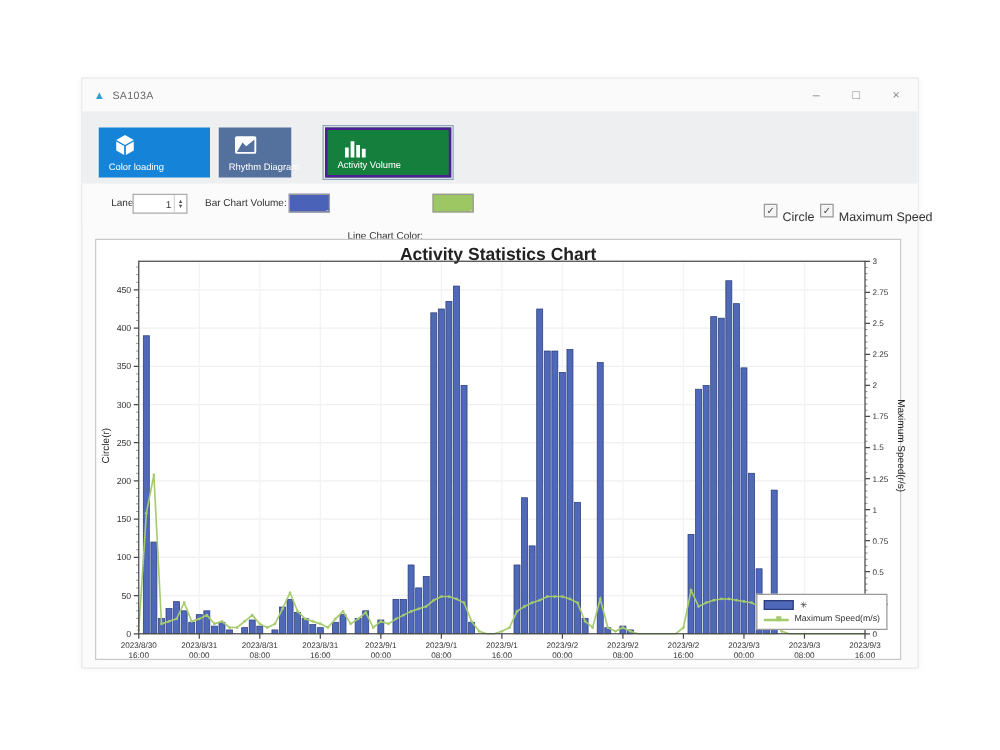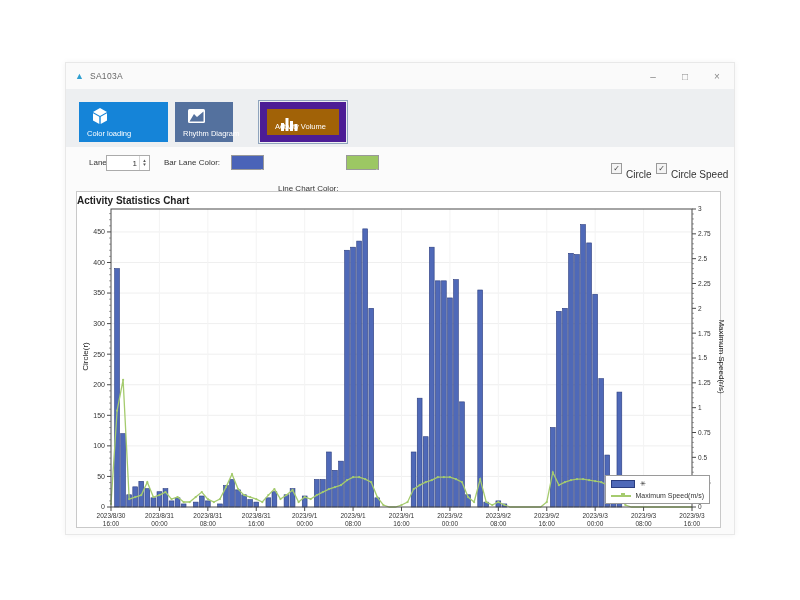--- a/index.html
+++ b/index.html
@@ -14,38 +14,38 @@
   .win-controls { position:absolute; right:10px; top:0; height:26px; display:flex; align-items:center; gap:18px; }
   .win-controls span { font-size:10px; color:#8a8a8a; width:14px; text-align:center; cursor:default; }
 
   
   .toolbar { position:absolute; left:0; top:26px; width:100%; height:58px; background:#edeff1; }
   .tb-btn { position:absolute; top:13px; height:40px; color:#fff; cursor:default; }
   .tb-btn .icon { position:absolute; left:10px; top:4px; }
   .tb-btn .lbl { position:absolute; left:8px; bottom:4px; font-size:7.5px; white-space:nowrap; }
   .btn-data    { left:13px;  width:89px; background:#1584d8; }
   .btn-rhythm  { left:109px; width:58px; background:#54719e; }
-  .btn-volume  { left:194px; width:86px; background:#a16207; border:7px solid #4c1d95; outline:1px solid #8fa4bd; outline-offset:1px; }
+  .btn-volume  { left:194px; width:101px; background:#15803d; border:2px solid #4c1d95; outline:1px solid #8fa4bd; outline-offset:1px; }
 
   
   .settings { position:absolute; left:0; top:84px; width:100%; height:36px; background:#fbfbfb; font-size:8px; }
   .s-lbl { position:absolute; top:11px; color:#333; white-space:nowrap; }
   .lane-input { position:absolute; left:40px; top:8px; width:44px; height:16px; background:#fff; border:1px solid #ababab; }
   .lane-val { position:absolute; right:12px; top:3px; font-size:8px; }
   .spin { position:absolute; right:0; top:0; width:10px; height:100%; border-left:1px solid #d6d6d6; display:flex; flex-direction:column; align-items:center; justify-content:center; }
   .spin span { font-size:4.5px; line-height:4.5px; color:#555; }
   .swatch { position:absolute; top:8px; width:33px; height:15px; border:1px solid #999; }
   .swatch .dots { position:absolute; right:1px; bottom:-2px; font-size:6px; color:#e8e8e8; letter-spacing:-1px; }
   .chk { position:absolute; top:10px; display:flex; align-items:center; gap:4px; }
   .chk .box { width:11px; height:11px; background:#f4f4f4; border:1px solid #9a9a9a; font-size:8px; line-height:10px; text-align:center; color:#444; }
   .chk .clbl { font-size:10px; color:#333; white-space:nowrap;margin-top:12px; }
 
   
   .chart-panel { position:absolute; left:10px; top:128px; width:645px; height:337px; background:#ffffff; border:1px solid #c9c9c9; }
-  .chart-title { position:absolute; left:0; top:3px; width:100%; text-align:left; font-size:10px; font-weight:bold; color:#222; }
+  .chart-title { position:absolute; left:0; top:3px; width:100%; text-align:center; font-size:14px; font-weight:bold; color:#222; }
   .ylabel-left { position:absolute; left:-27px; top:160px; width:70px; text-align:center; font-size:8px; color:#222; transform:rotate(-90deg); }
   .ylabel-right { position:absolute; left:594px; top:160px; width:100px; text-align:center; font-size:8px; color:#222; transform:rotate(90deg); }
   #chart-svg { position:absolute; left:0; top:0; width:645px; height:337px; }
   svg text { font-family:"Liberation Sans", sans-serif; }
 
   .legend { position:absolute; left:528px; top:283px; width:105px; background:#fff; border:1px solid #9a9a9a; padding:3px 5px; display:flex; flex-direction:column; gap:3px; }
   .legend-row { display:flex; align-items:center; gap:5px; height:9px; }
   .lg-bar { width:24px; height:8px; border:1px solid #2b3d7e; }
   .lg-line { width:24px; height:2px; position:relative; }
   .lg-line i { position:absolute; left:10px; top:-1.5px; width:4px; height:4px; }
@@ -102,36 +102,36 @@
 
     <div class="settings">
       <span class="s-lbl" style="left:23px;">Lane:</span>
       <div class="lane-input">
         <span class="lane-val">1</span>
         <span class="spin">
           <span>▲</span>
           <span>▼</span>
         </span>
       </div>
-      <span class="s-lbl" style="left:98px;">Bar Lane Color:</span>
+      <span class="s-lbl" style="left:98px;">Bar Chart Volume:</span>
       <div class="swatch" style="left: 165px; background-color: rgb(74, 99, 184);">
         <span class="dots">..</span>
       </div>
       <span class="s-lbl" style="left:212px;margin-top:26px;">Line Chart Color:</span>
       <div class="swatch" style="left: 280px; background-color: rgb(156, 199, 99);">
         <span class="dots">..</span>
       </div>
 
       <div class="chk" style="left:545px;">
         <span class="box">✓</span>
         <span class="clbl">Circle</span>
       </div>
       <div class="chk" style="left:590px;">
         <span class="box">✓</span>
-        <span class="clbl">Circle Speed</span>
+        <span class="clbl">Maximum Speed</span>
       </div>
     </div>
 
     <div class="chart-panel">
       <div class="chart-title">Activity Statistics Chart</div>
       <svg id="chart-svg">
           <line x1="34" y1="284.43589743589746" x2="615" y2="284.43589743589746" stroke="#efefef" stroke-width="1"></line>
           <line x1="34" y1="253.87179487179486" x2="615" y2="253.87179487179486" stroke="#efefef" stroke-width="1"></line>
           <line x1="34" y1="223.30769230769232" x2="615" y2="223.30769230769232" stroke="#efefef" stroke-width="1"></line>
           <line x1="34" y1="192.74358974358975" x2="615" y2="192.74358974358975" stroke="#efefef" stroke-width="1"></line>

